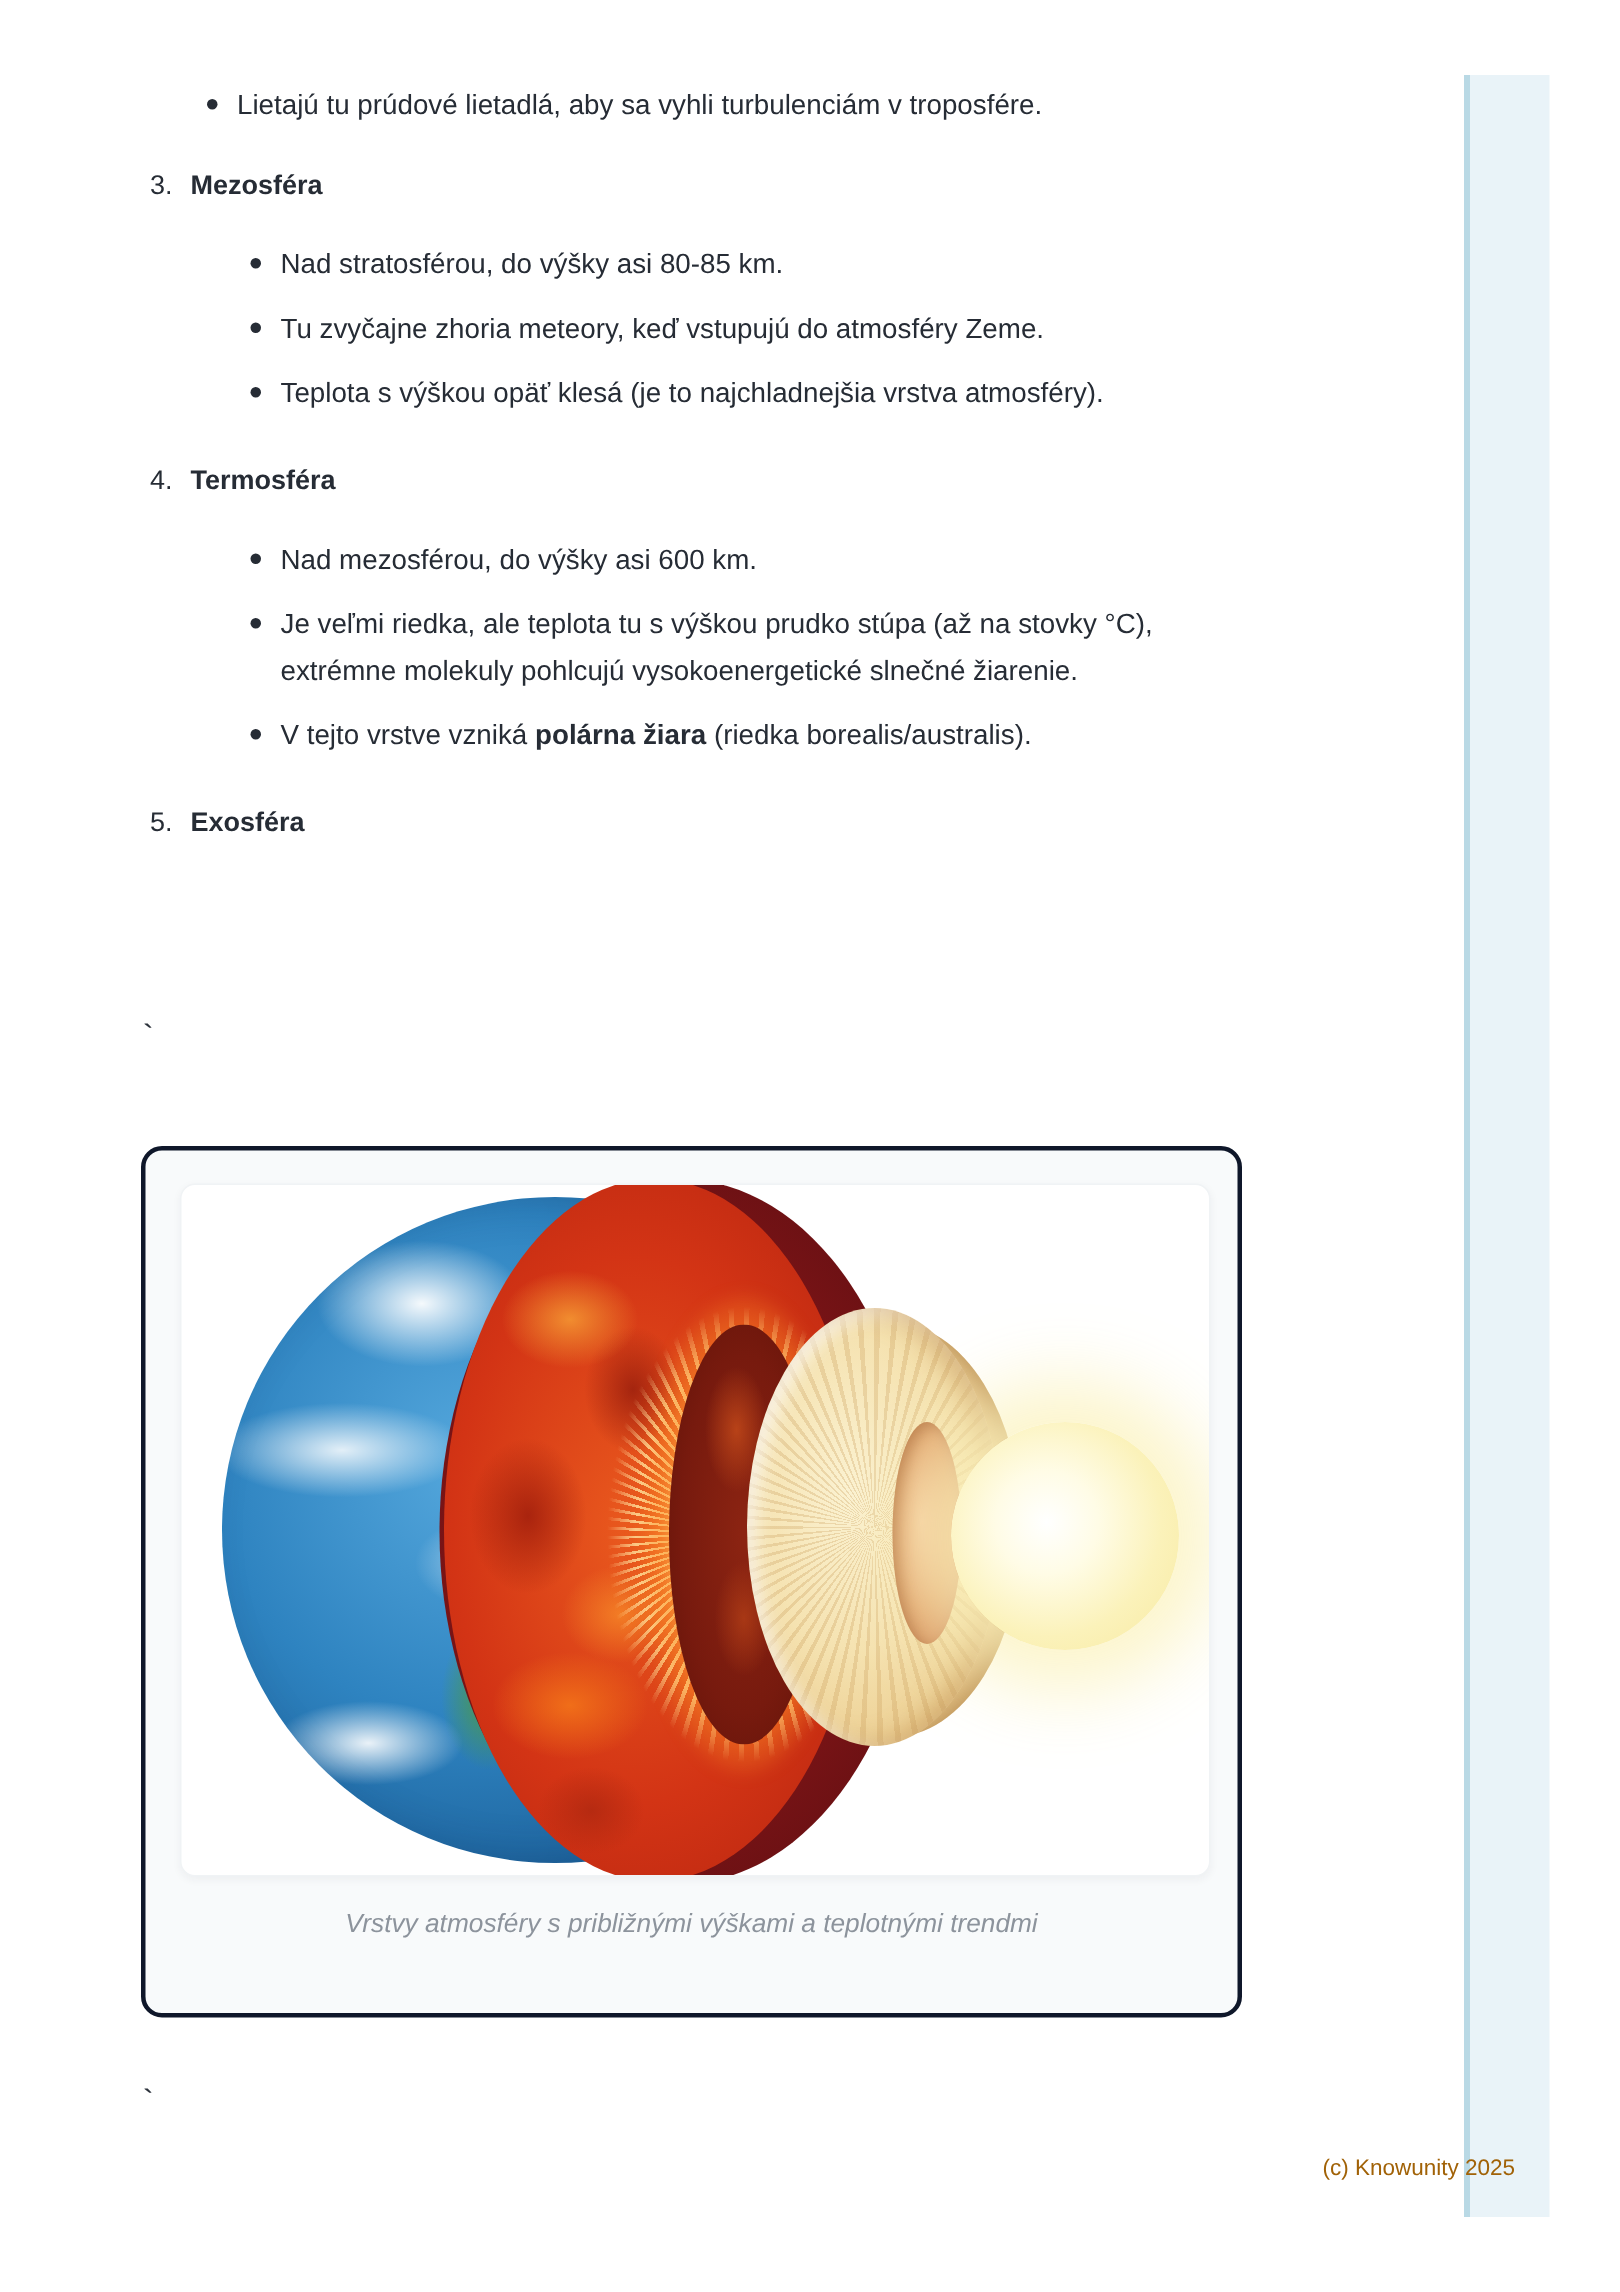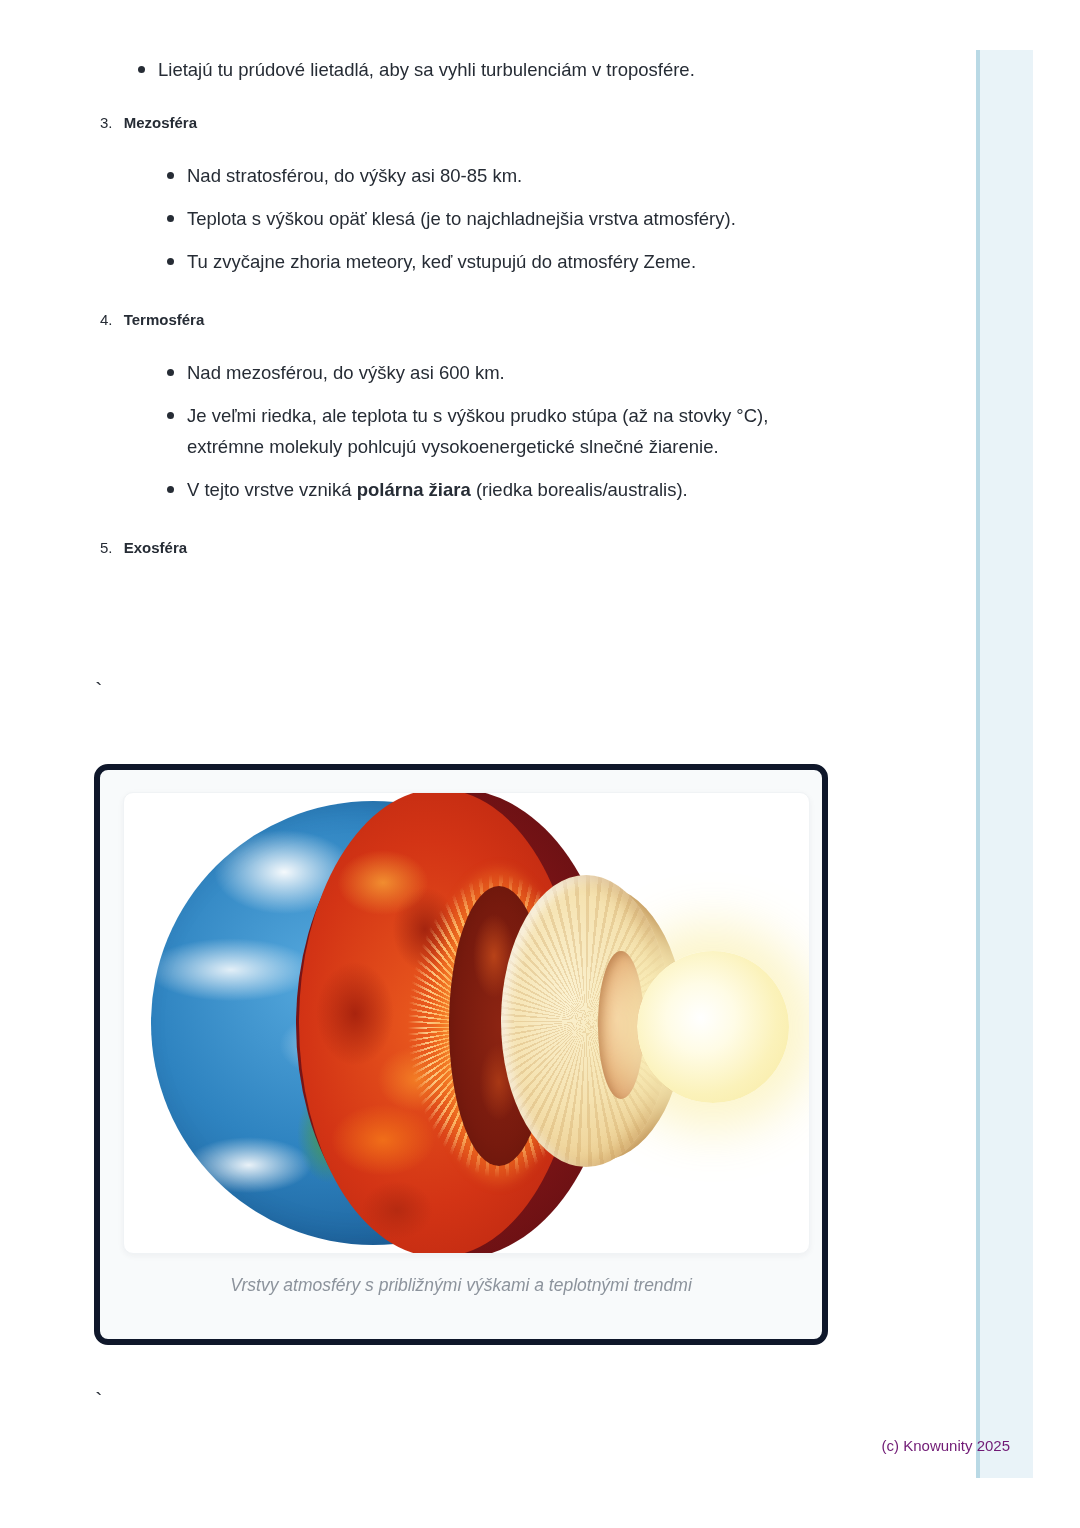--- a/index.html
+++ b/index.html
@@ -26,37 +26,37 @@
     position: relative; padding-left: 58px; max-width: 740px;
     font-size: 18.5px; line-height: 31px;
   }
   li.bullet::before {
     content: ""; position: absolute; left: 38px; top: 12px;
     width: 7px; height: 7px; border-radius: 50%; background: #262c35;
   }
   li.bullet + li.bullet { margin-top: 12px; }
   li.bullet.wrap { max-width: 718px; }
   .sec-heading {
-    margin: 28px 0 0 100px; font-size: 15px; line-height: 30px; font-weight: 400;
+    margin: 28px 0 0 100px; font-size: 18px; line-height: 30px; font-weight: 400;
   }
   .sec-heading.first { margin-top: 23px; }
   .sec-num { margin-right: 7px; }
   .sec-heading strong { font-weight: 700; }
 
   .stray-mark {
     position: absolute; font-size: 22px; line-height: 22px; color: #2c323b;
     font-family: "Liberation Mono", "DejaVu Sans Mono", monospace;
   }
   .mark-1 { left: 92px; top: 682px; }
   .mark-2 { left: 92px; top: 1392px; }
 
   
   .figure-card {
     position: absolute; left: 94px; top: 764px; width: 734px; height: 581px;
-    background: #f8fafb; border: 6px solid #0f172a; border-radius: 14px;
+    background: #f8fafb; border: 3px solid #0f172a; border-radius: 14px;
   }
   .figure-image {
     position: absolute; left: 23px; top: 22px; width: 687px; height: 462px;
     background: #ffffff; border: 1px solid #f0f3f5; border-radius: 10px;
     box-shadow: 0 2px 6px rgba(30,40,50,0.05);
     overflow: hidden;
   }
   .figure-image > div { position: absolute; border-radius: 50%; }
 
   
@@ -132,21 +132,21 @@
   }
 
   .figure-caption {
     position: absolute; left: 0; right: 0; top: 503px;
     text-align: center; font-style: italic; font-size: 17.5px; line-height: 24px;
     color: #8c939c;
   }
 
   .copyright {
     position: absolute; top: 1436px; right: 70px;
-    font-size: 15px; line-height: 20px; color: #701a75; z-index: 5;
+    font-size: 15px; line-height: 20px; color: #a16207; z-index: 5;
   }
 </style>
 </head>
 <body>
 
 <div class="page">
 
   <div class="accent-bar"></div>
 
   <main class="content">
@@ -154,22 +154,22 @@
     <ul class="bullet-list intro-list">
       <li class="bullet">Lietajú tu prúdové lietadlá, aby sa vyhli turbulenciám v troposfére.</li>
     </ul>
 
     <div class="sec-heading first">
       <span class="sec-num">3.</span>
       <strong>Mezosféra</strong>
     </div>
     <ul class="bullet-list sub-list">
       <li class="bullet">Nad stratosférou, do výšky asi 80-85 km.</li>
+      <li class="bullet">Tu zvyčajne zhoria meteory, keď vstupujú do atmosféry Zeme.</li>
       <li class="bullet">Teplota s výškou opäť klesá (je to najchladnejšia vrstva atmosféry).</li>
-      <li class="bullet">Tu zvyčajne zhoria meteory, keď vstupujú do atmosféry Zeme.</li>
     </ul>
 
     <div class="sec-heading">
       <span class="sec-num">4.</span>
       <strong>Termosféra</strong>
     </div>
     <ul class="bullet-list sub-list">
       <li class="bullet">Nad mezosférou, do výšky asi 600 km.</li>
       <li class="bullet wrap">Je veľmi riedka, ale teplota tu s výškou prudko stúpa (až na stovky °C), extrémne molekuly pohlcujú vysokoenergetické slnečné žiarenie.</li>
       <li class="bullet">

